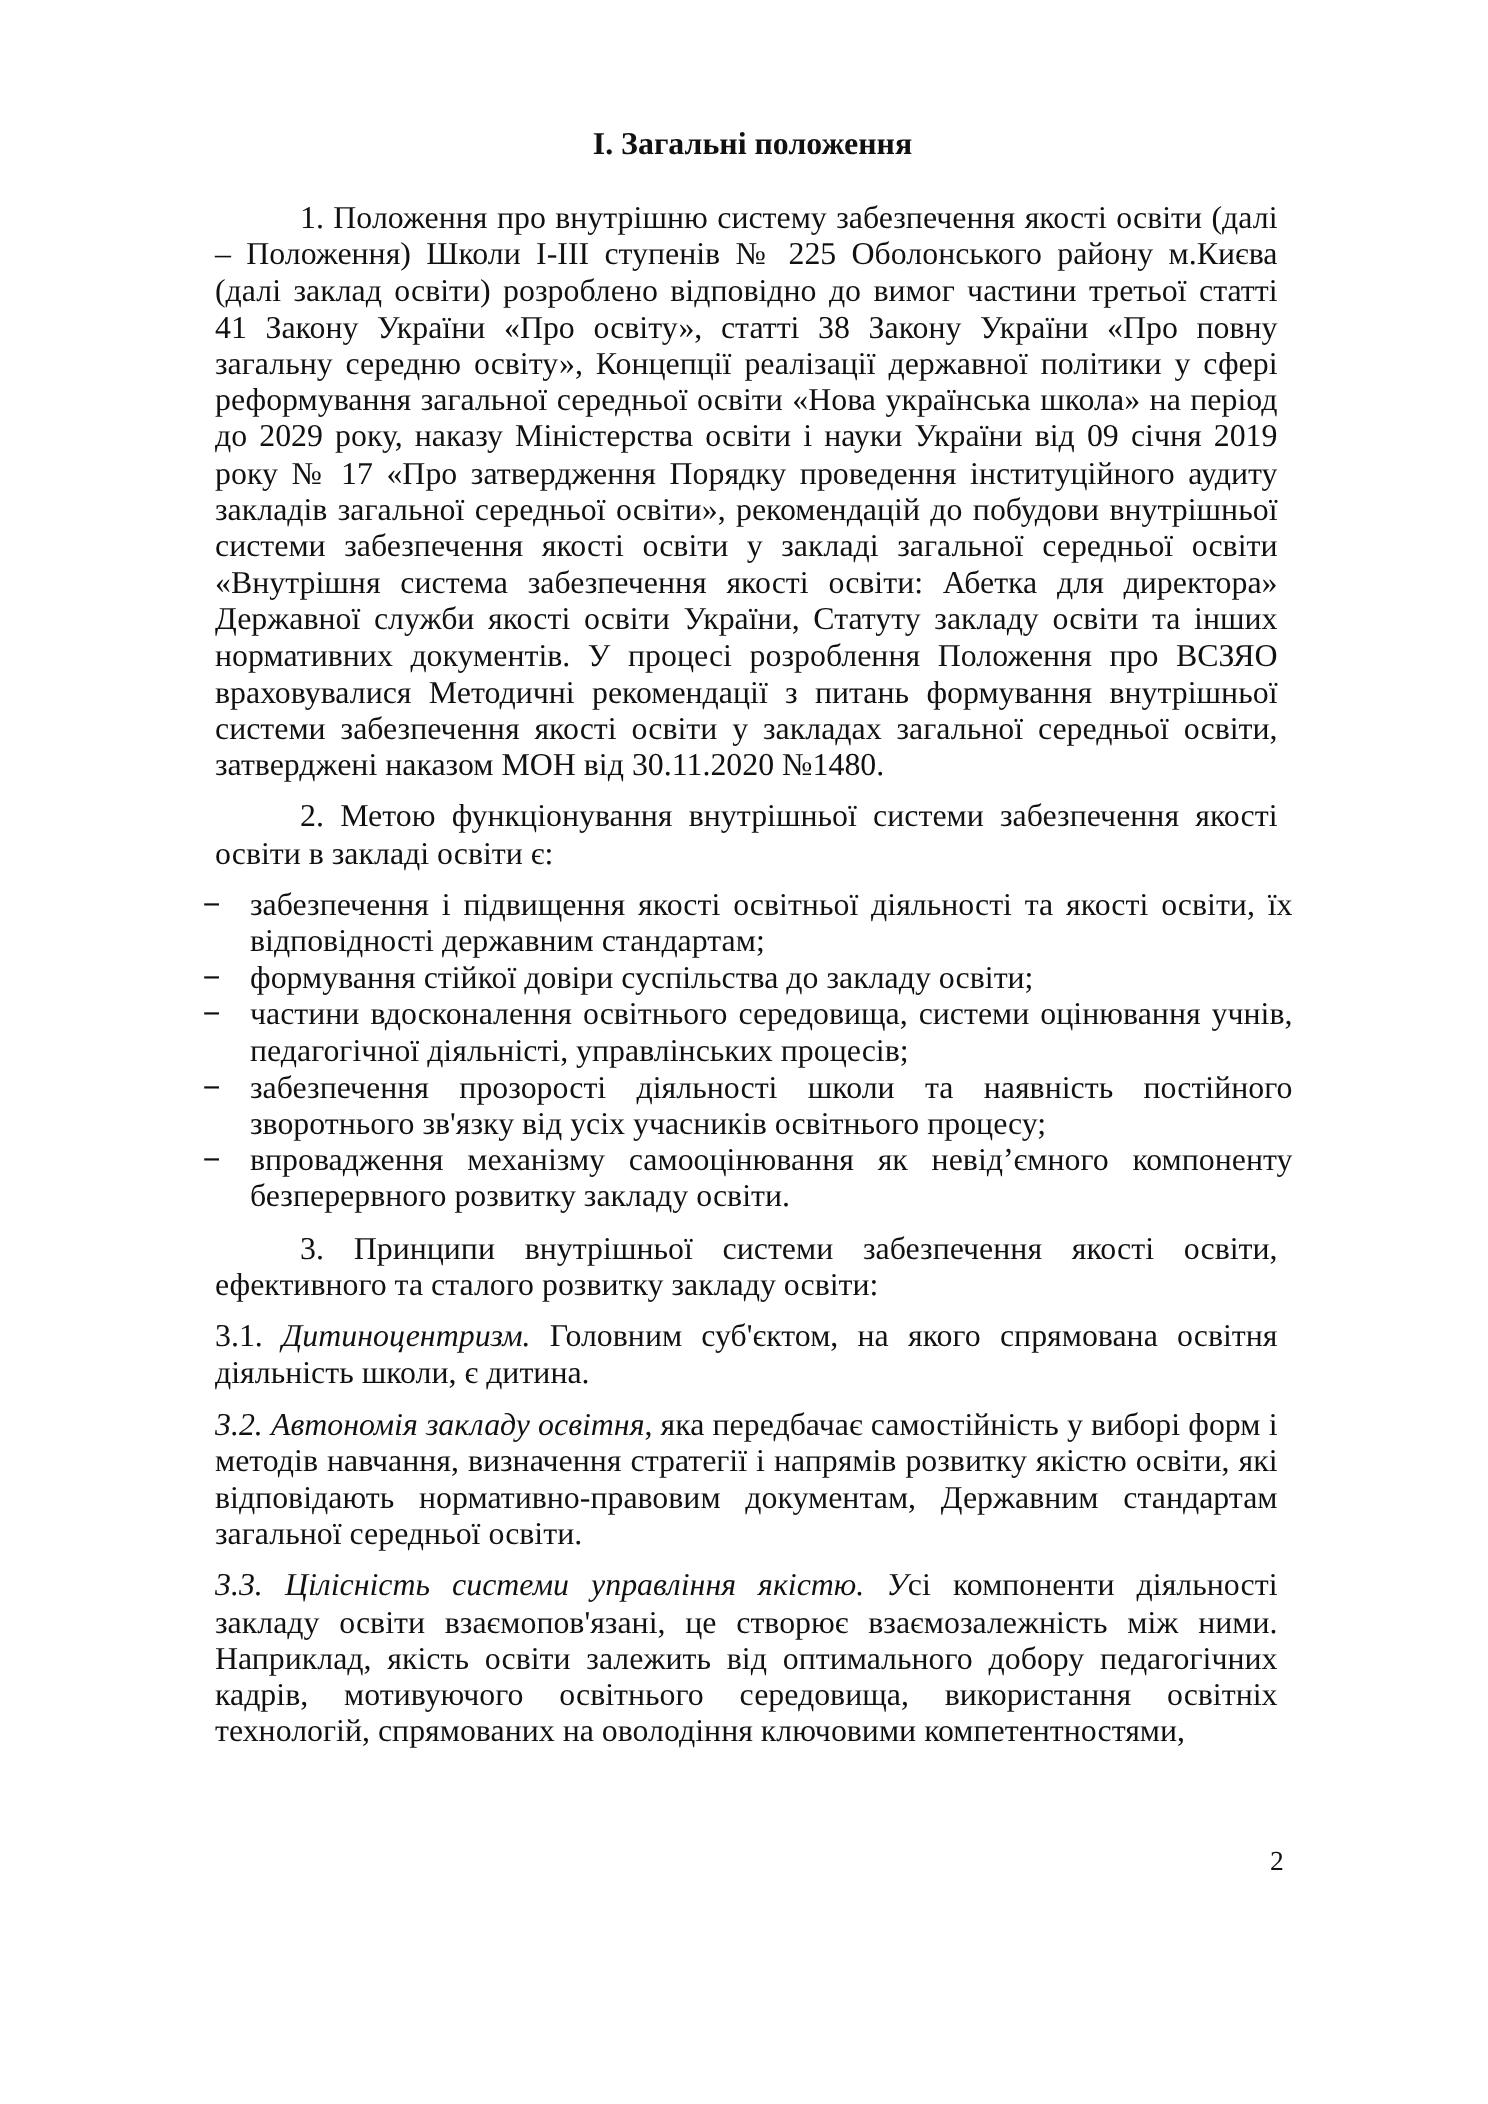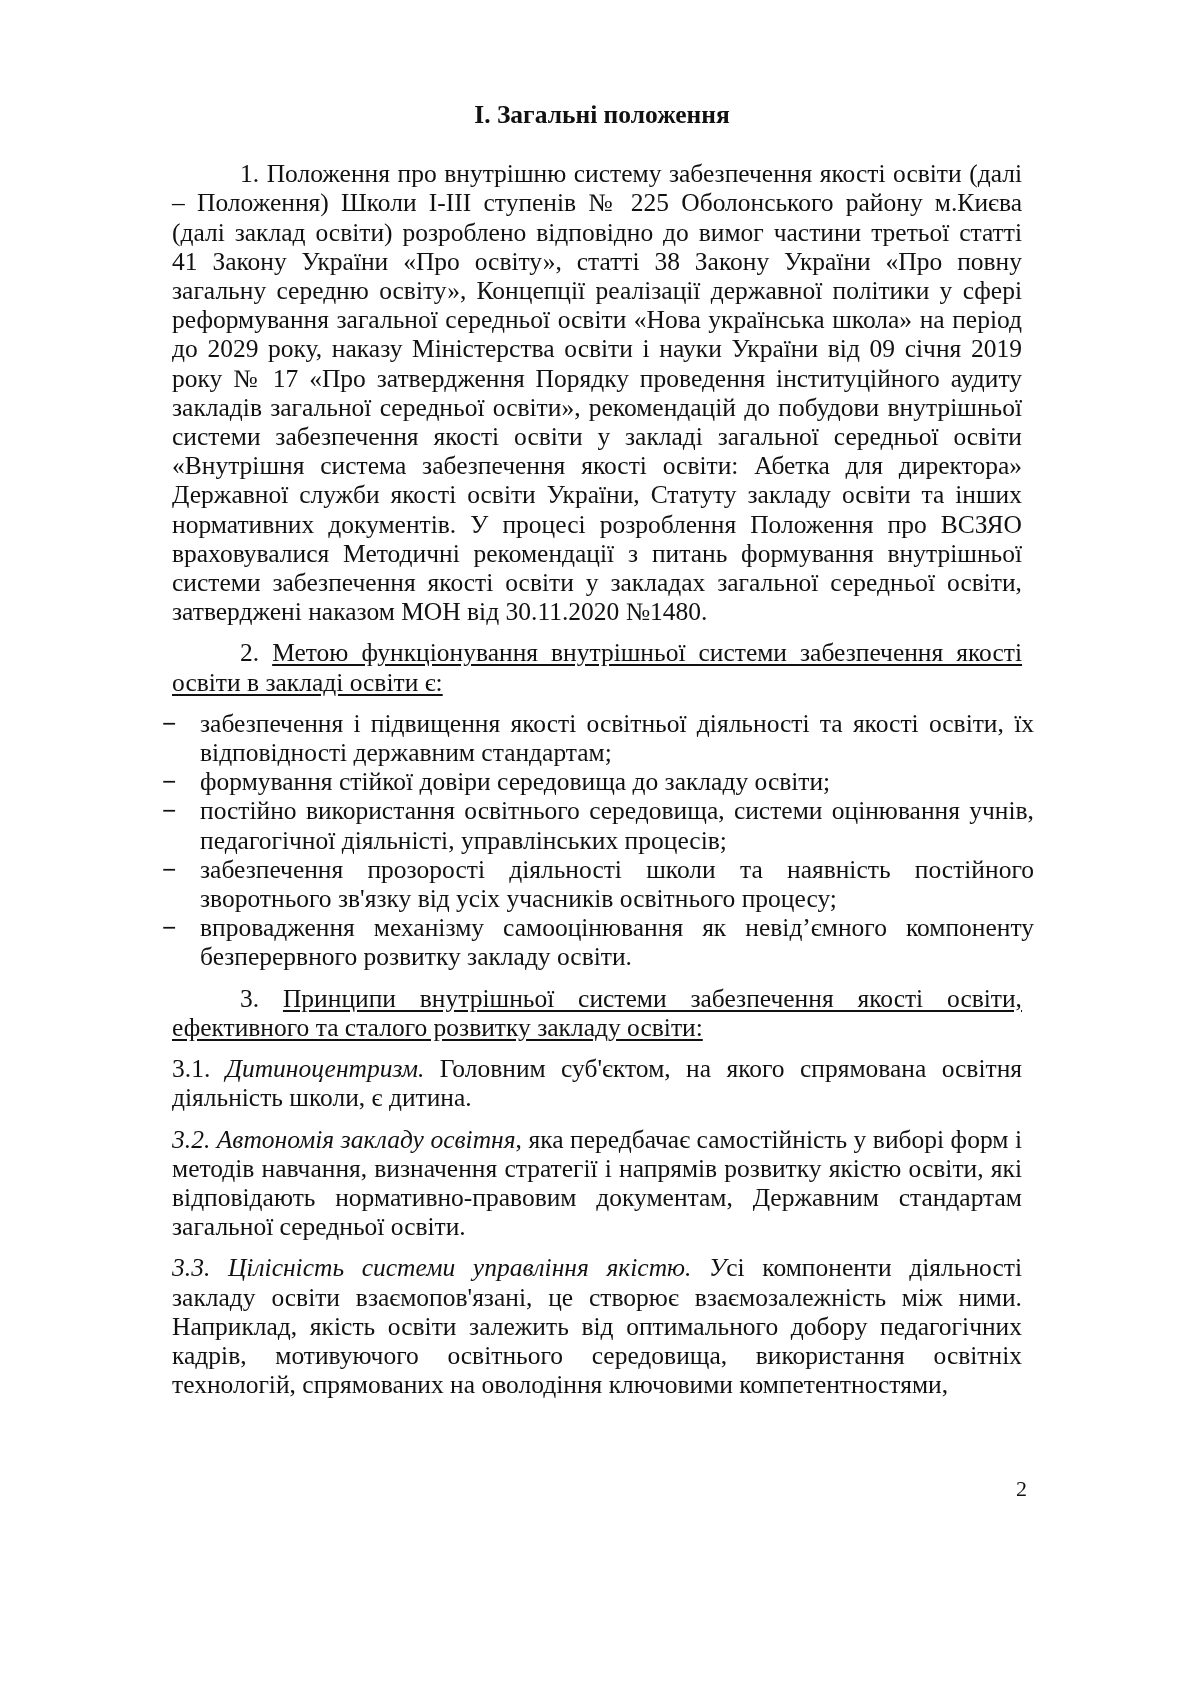--- a/index.html
+++ b/index.html
@@ -32,21 +32,20 @@
     }
     p {
       margin: 12px;
       text-align: justify;
       text-align-last: left;
     }
     .indent {
       text-indent: 68px;
     }
     .u {
-      text-decoration: underline;
       text-underline-offset: 3px;
     }
     .bi {
       font-weight: normal;
       font-style: italic;
     }
     ul.dash {
       list-style: none;
       margin: 0;
       padding: 0;
@@ -75,22 +74,22 @@
 
 <div class="page">
   <div class="title">I. Загальні положення</div>
 
   <p class="indent"><span>1.</span> <span>Положення про внутрішню систему забезпечення якості освіти (далі – Положення)  Школи І-ІІІ ступенів № 225 Оболонського району м.Києва (далі заклад освіти)   розроблено відповідно до вимог частини третьої статті 41 Закону України «Про освіту», статті 38 Закону України  «Про повну загальну середню освіту», Концепції реалізації державної політики у сфері реформування загальної середньої освіти «Нова українська школа» на період до 2029 року, наказу Міністерства освіти і науки України від 09 січня 2019 року № 17 «Про затвердження Порядку проведення інституційного аудиту закладів загальної середньої освіти», рекомендацій до побудови внутрішньої системи забезпечення якості освіти у закладі загальної середньої освіти «Внутрішня система забезпечення якості освіти: Абетка для директора» Державної служби якості освіти України, Статуту закладу освіти та інших нормативних документів. У процесі розроблення Положення про ВСЗЯО враховувалися Методичні рекомендації з питань формування внутрішньої системи забезпечення якості освіти у закладах загальної середньої освіти, затверджені наказом МОН від 30.11.2020 №1480.</span></p>
 
   <p class="indent"><span>2.</span> <span class="u">Метою функціонування внутрішньої системи забезпечення якості освіти в закладі освіти є:</span></p>
 
   <ul class="dash">
     <li><span class="bullet">−</span><span>забезпечення і підвищення якості освітньої діяльності та якості освіти, їх відповідності  державним стандартам;</span></li>
-    <li><span class="bullet">−</span><span>формування стійкої довіри середовища до закладу освіти;</span></li>
-    <li><span class="bullet">−</span><span>постійно використання освітнього середовища, системи оцінювання учнів, педагогічної діяльністі, управлінських процесів;</span></li>
+    <li><span class="bullet">−</span><span>формування стійкої довіри суспільства до закладу освіти;</span></li>
+    <li><span class="bullet">−</span><span>частини вдосконалення освітнього середовища, системи оцінювання учнів, педагогічної діяльністі, управлінських процесів;</span></li>
     <li><span class="bullet">−</span><span>забезпечення прозорості діяльності школи та наявність постійного зворотнього зв'язку від усіх учасників освітнього процесу;</span></li>
     <li><span class="bullet">−</span><span>впровадження механізму самооцінювання як невід’ємного компоненту безперервного розвитку закладу освіти.</span></li>
   </ul>
 
   <p class="indent"><span>3.</span> <span class="u">Принципи внутрішньої системи забезпечення якості освіти, ефективного та сталого розвитку закладу освіти:</span></p>
 
   <p><span>3.1.</span> <span class="bi">Дитиноцентризм.</span><span> Головним суб'єктом, на якого спрямована освітня діяльність школи, є дитина.</span></p>
 
   <p><span class="bi">3.2.</span><span class="bi"> </span><span class="bi">Автономія закладу освітня</span><span>, яка передбачає самостійність у виборі форм і методів навчання, визначення стратегії і напрямів розвитку якістю освіти, які відповідають нормативно-правовим документам, Державним стандартам загальної середньої освіти.</span></p>
 

